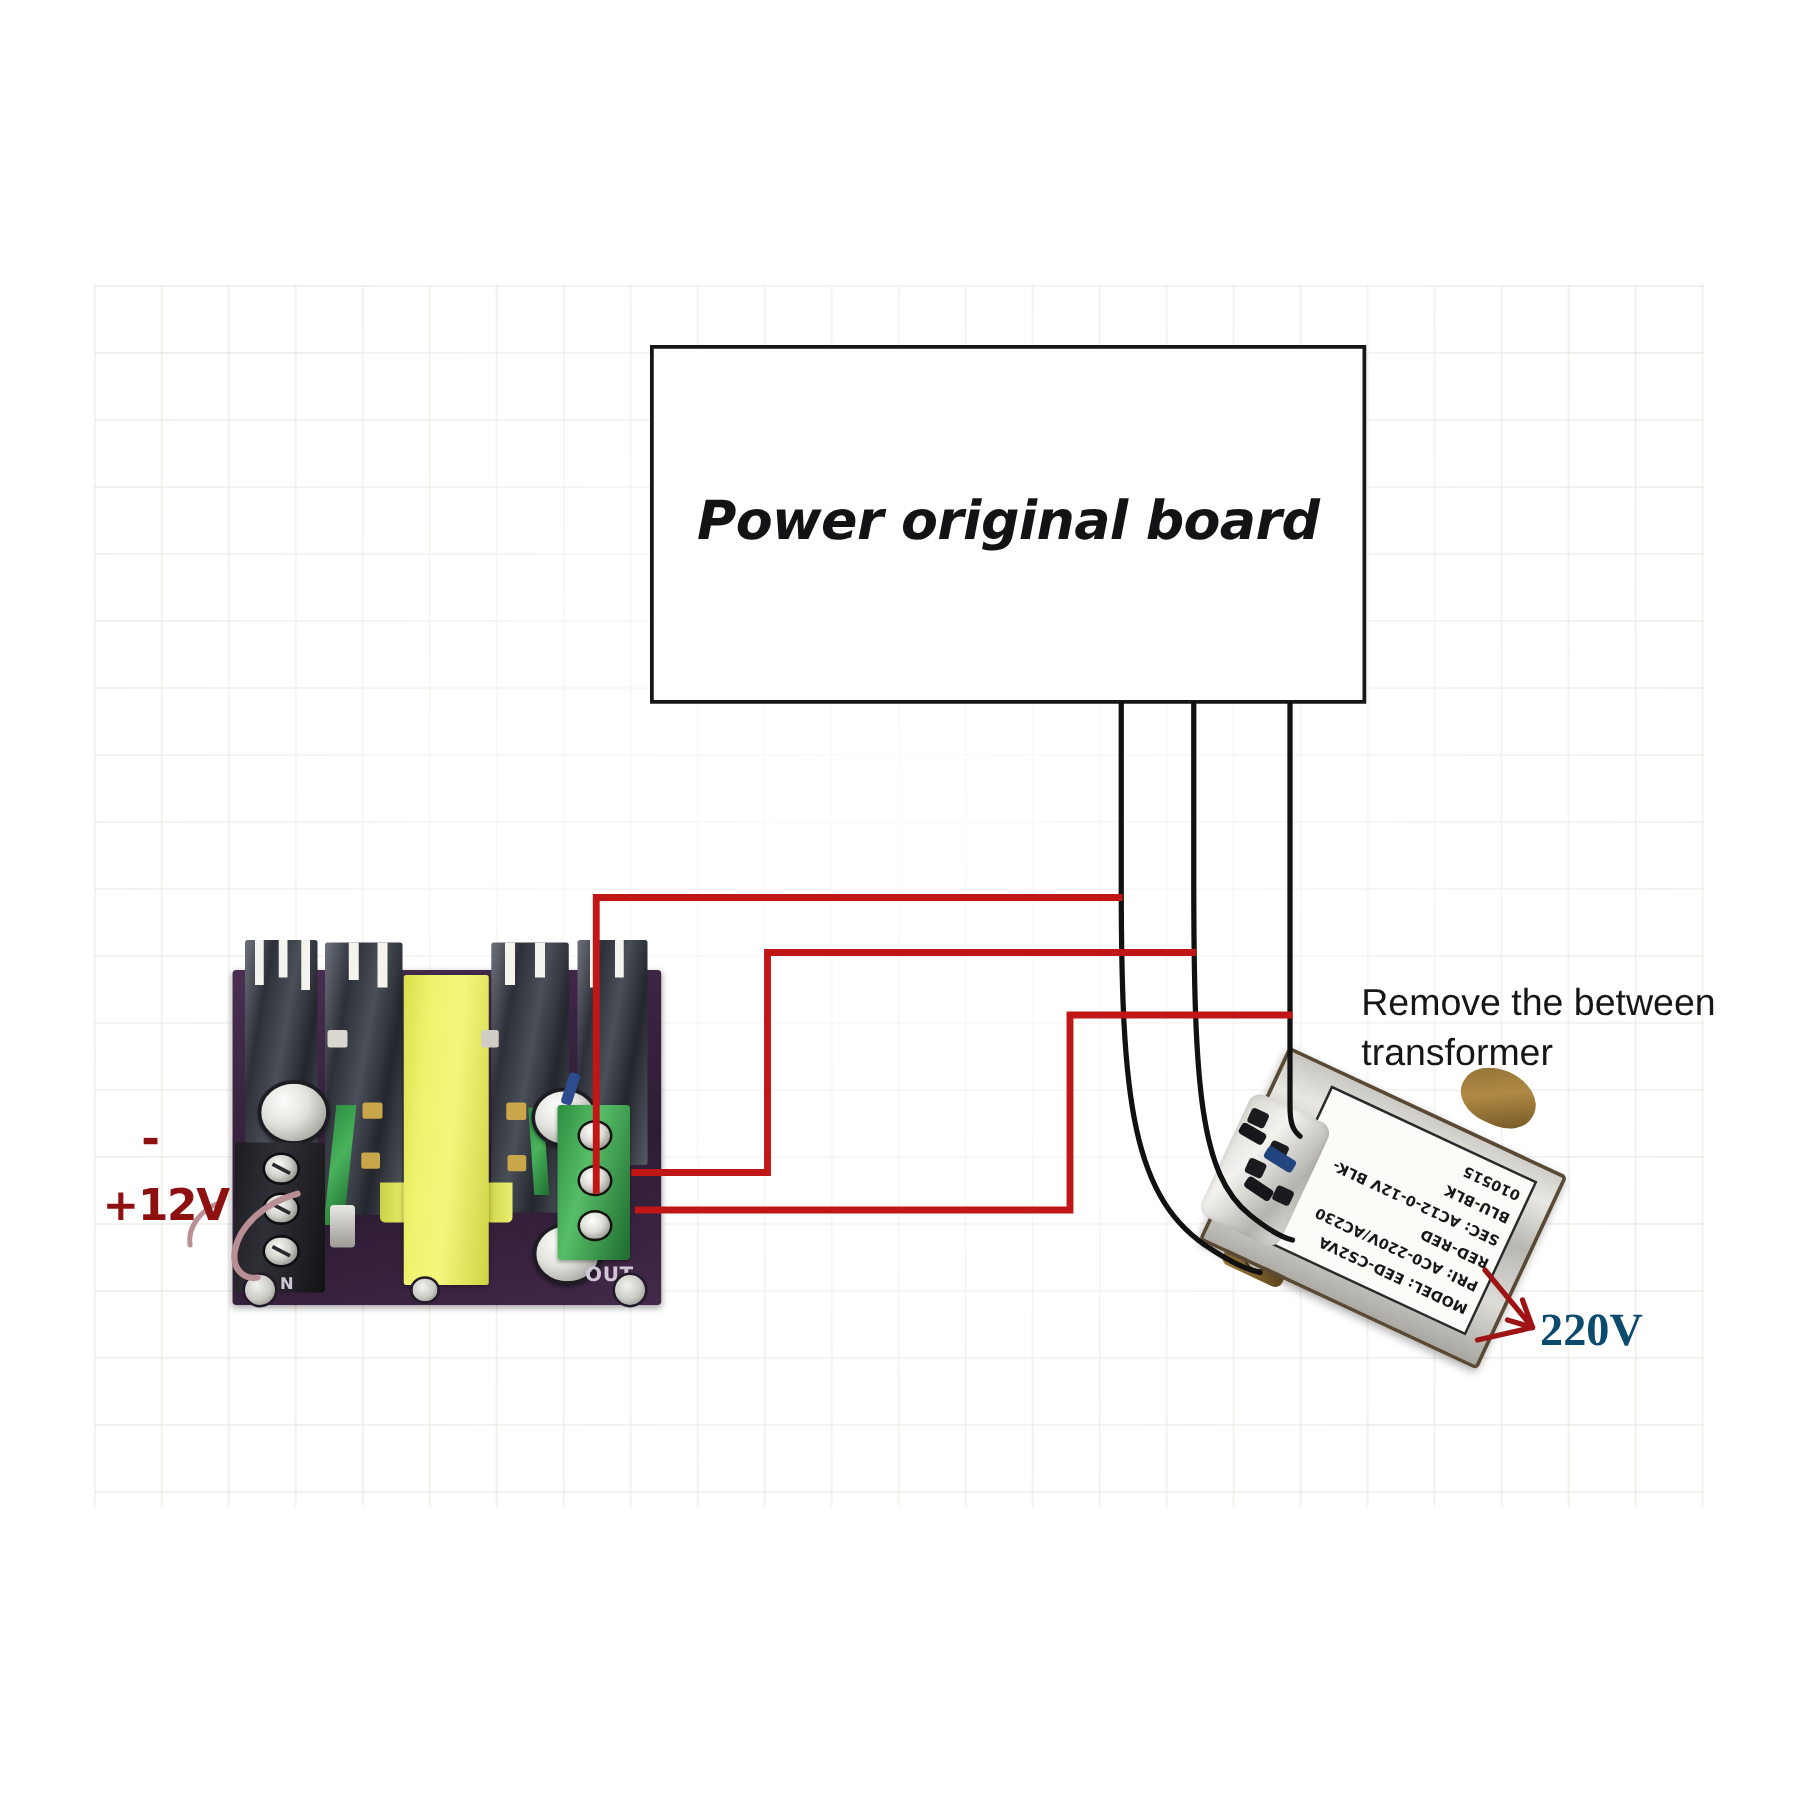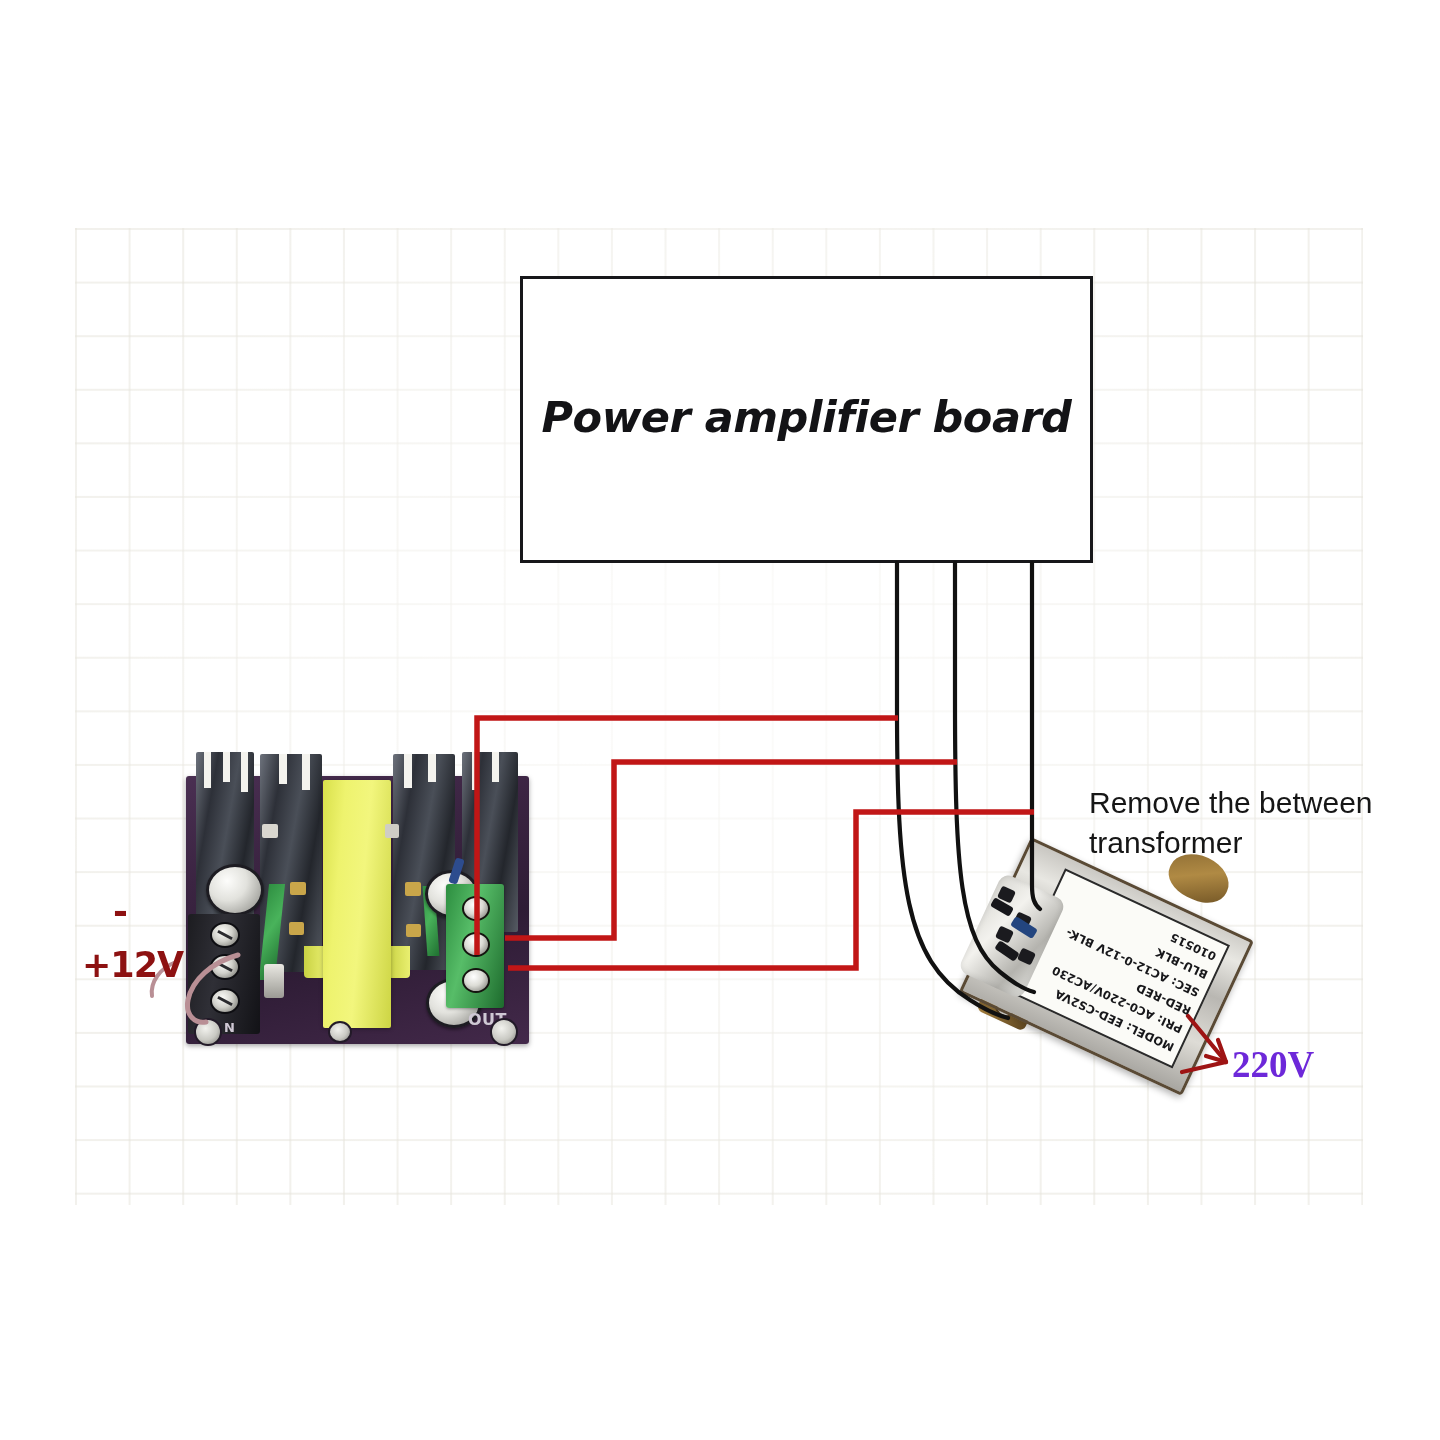--- a/index.html
+++ b/index.html
@@ -100,21 +100,21 @@
     width: 900px;
     font-family: "Liberation Sans", sans-serif;
     color: #1c1c1c;
     white-space: normal;
   }
   #v220 {
     left: 1232px;
     top: 1043px;
     font-size: 37px;
     font-weight: bold;
-    color: #6d28d9;
+    color: #0c4a6e;
     font-family: "Liberation Serif", serif;
   }
   #v12 {
     left: 82px;
     top: 945px;
     font-size: 35px;
     font-weight: bold;
     color: #8d1111;
     font-family: "DejaVu Sans", sans-serif;
     letter-spacing: -1px;
@@ -323,21 +323,21 @@
 </style>
 </head>
 <body>
 
 <div id="stage">
 
   <div id="grid"></div>
   <div id="gridfade"></div>
 
   <div id="amp-box">
-    <div id="amp-title">Power amplifier board</div>
+    <div id="amp-title">Power original board</div>
   </div>
 
   <div id="psu">
     <div id="psu-pcb" class="part"></div>
 
     <div class="hs" style="left:16px;  top:16px; width:58px; height:210px;"></div>
     <div class="hs-fin" style="left:24px; top:16px; width:7px;  height:36px;"></div>
     <div class="hs-fin" style="left:43px; top:16px; width:7px;  height:30px;"></div>
     <div class="hs-fin" style="left:61px; top:16px; width:7px;  height:40px;"></div>
 

